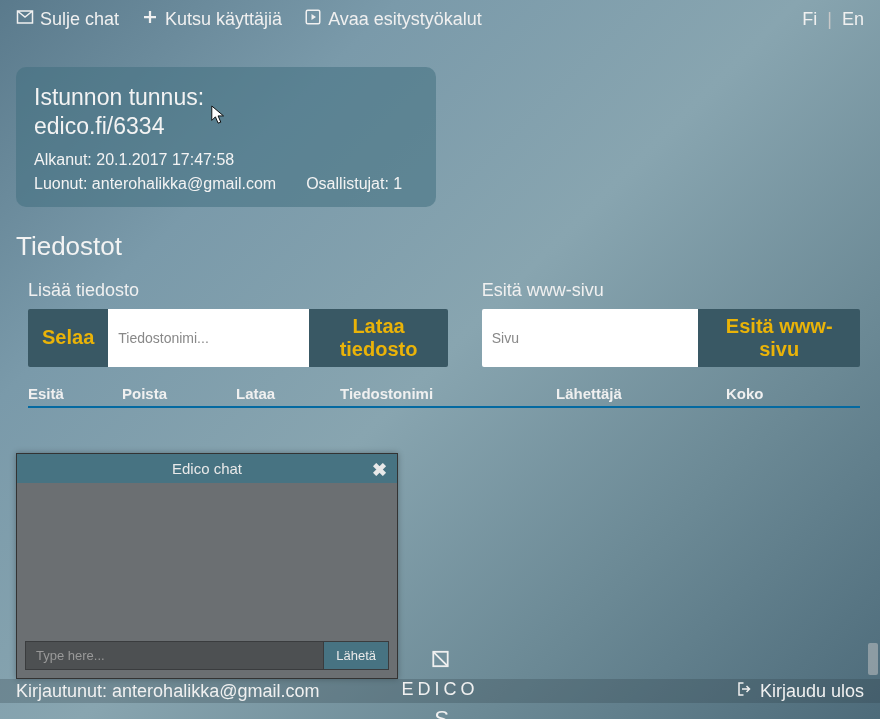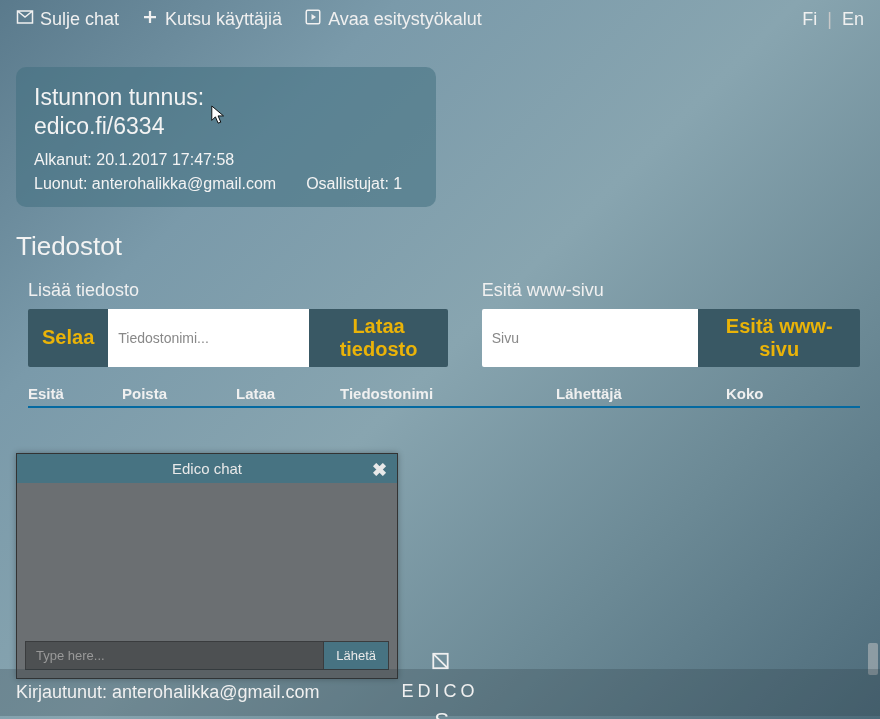--- a/index.html
+++ b/index.html
@@ -113,24 +113,24 @@
       background: #477382;
       border: 1px solid #3a3c3e;
       border-left: none;
       color: #e9e9e9;
       padding: 6px 12px;
       font-size: 13px;
       cursor: pointer;
     }
     .footer {
       position: absolute;
-      bottom: 3px;
+      bottom: 16px;
       left: 0;
       right: 0;
-      height: 47px;
+      height: 24px;
       background: rgba(40,55,62,0.25);
       display: flex;
       align-items: center;
       padding: 0 16px;
       font-size: 18px;
       color: #f0f0f0;
     }
     .footer-center {
       position: absolute;
       left: 50%;
@@ -274,13 +274,21 @@
   <div class="footer-center">
     <span class="logo-box">
       <svg viewBox="0 0 20 20">
           <rect x="2" y="2" width="16" height="16" fill="none" stroke="#f0f0f0" stroke-width="2"></rect>
           <path d="M2 2 L18 18" stroke="#f0f0f0" stroke-width="2"></path>
         </svg>
     </span>
     <span>EDICO</span>
     <span class="edico-s">S</span>
   </div>
+  <div class="footer-right">
+    <span>
+      <svg viewBox="0 0 24 24">
+          <path d="M10 4h-6v16h6 M14 8l4 4-4 4 M18 12h-10" fill="none" stroke="#f0f0f0" stroke-width="2"></path>
+        </svg>
+    </span>
+    <span>Kirjaudu ulos</span>
+  </div>
 </div>
 
 </body></html>

